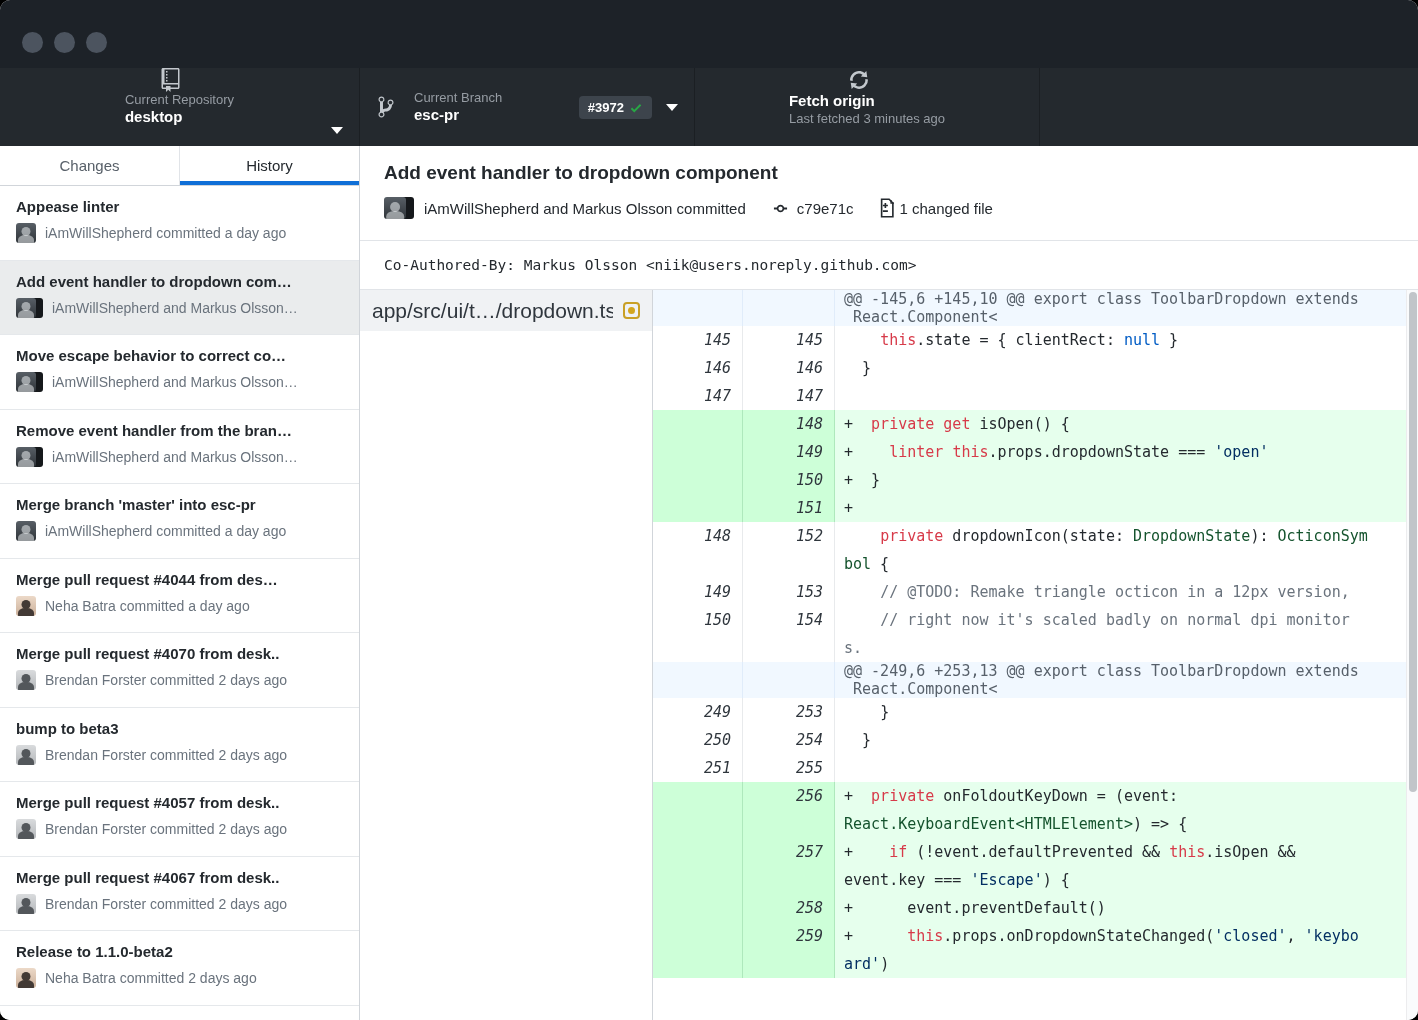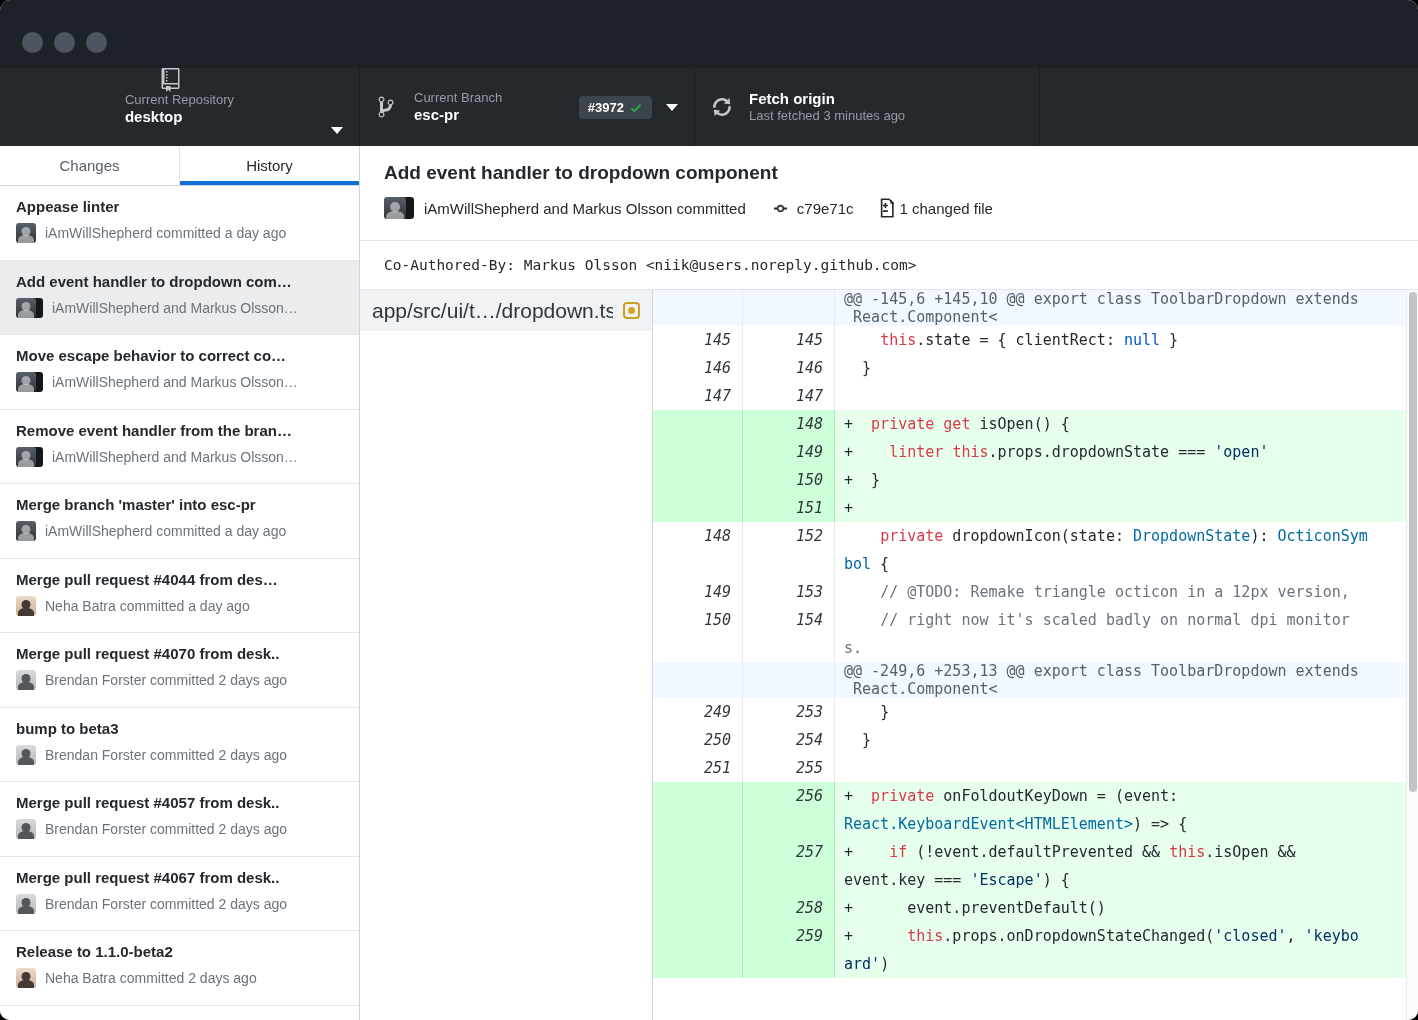--- a/index.html
+++ b/index.html
@@ -11,21 +11,21 @@
   .titlebar { height:68px; background:#1d2228; display:flex; align-items:flex-end; }
   .traffic { display:flex; gap:11px; padding:0 0 15px 22px; }
   .dot { width:21px; height:21px; border-radius:50%; background:#4c545f; }
 
   
   .toolbar { height:78px; background:#24292e; display:flex; }
   .tb-section { display:flex; align-items:center; padding:0 16px; position:relative;
                 border-right:1px solid #1b1f23; cursor:default; }
   .tb-section.repo { width:360px;flex-direction:column; }
   .tb-section.branch { width:335px; }
-  .tb-section.fetch { width:345px; }
+  .tb-section.fetch { width:345px;flex-direction:column; }
   .tb-rest { flex:1; }
   .tb-icon { width:26px; color:#c3c8cd; flex:0 0 auto; margin-right:12px; display:flex; }
   .tb-labels { display:flex; flex-direction:column; line-height:1.25; min-width:0; }
   .tb-small { font-size:13px; color:#969ca3; }
   .tb-big { font-size:15px; font-weight:bold; color:#fff; }
   .chev { width:0; height:0; border-left:6px solid transparent; border-right:6px solid transparent;
           border-top:7px solid #fff; margin-left:auto; }
   .branch .chev { margin-left:14px; }
   .badge { margin-left:auto; background:#3d444c; border-radius:4px; padding:4px 9px;
            display:flex; align-items:flex-end; gap:5px; }
@@ -96,21 +96,21 @@
   .cell-old, .cell-new { flex:0 0 auto; text-align:right; padding-right:11px; color:#2f363d;
                           border-right:1px solid #e8eaec;font-style:italic; }
   .cell-old { width:90px; } .cell-new { width:92px; }
   .cell-code { flex:1; padding-left:9px; white-space:pre-wrap; word-break:break-all;
                color:#24292e; min-width:0; }
   .diff-row.hunk { line-height:18px; }
   .diff-row.hunk .cell-old, .diff-row.hunk .cell-new { background:#f1f8ff; border-right-color:#e0ecfa; }
   .diff-row.hunk .cell-code { background:#f1f8ff; color:#57606a; }
   .diff-row.add .cell-old, .diff-row.add .cell-new { background:#cdffd8; border-right-color:#aee8bc; }
   .diff-row.add .cell-code { background:#e6ffed; }
-  .tok-k { color:#d73a49; } .tok-s { color:#032f62; } .tok-t { color:#0369a1; }
+  .tok-k { color:#d73a49; } .tok-s { color:#032f62; } .tok-t { color:#14532d; }
   .tok-c { color:#005cc5; } .tok-m { color:#6a737d; } .tok-h { color:#57606a; }
 
   .scrollbar { width:12px; background:#fafbfc; border-left:1px solid #ececee; position:relative; }
   .scroll-thumb { position:absolute; top:2px; left:2px; width:8px; height:500px;
                   background:#c1c5c9; border-radius:4px; }
 
   svg { display:block; }
 </style>
 </head>
 <body>

